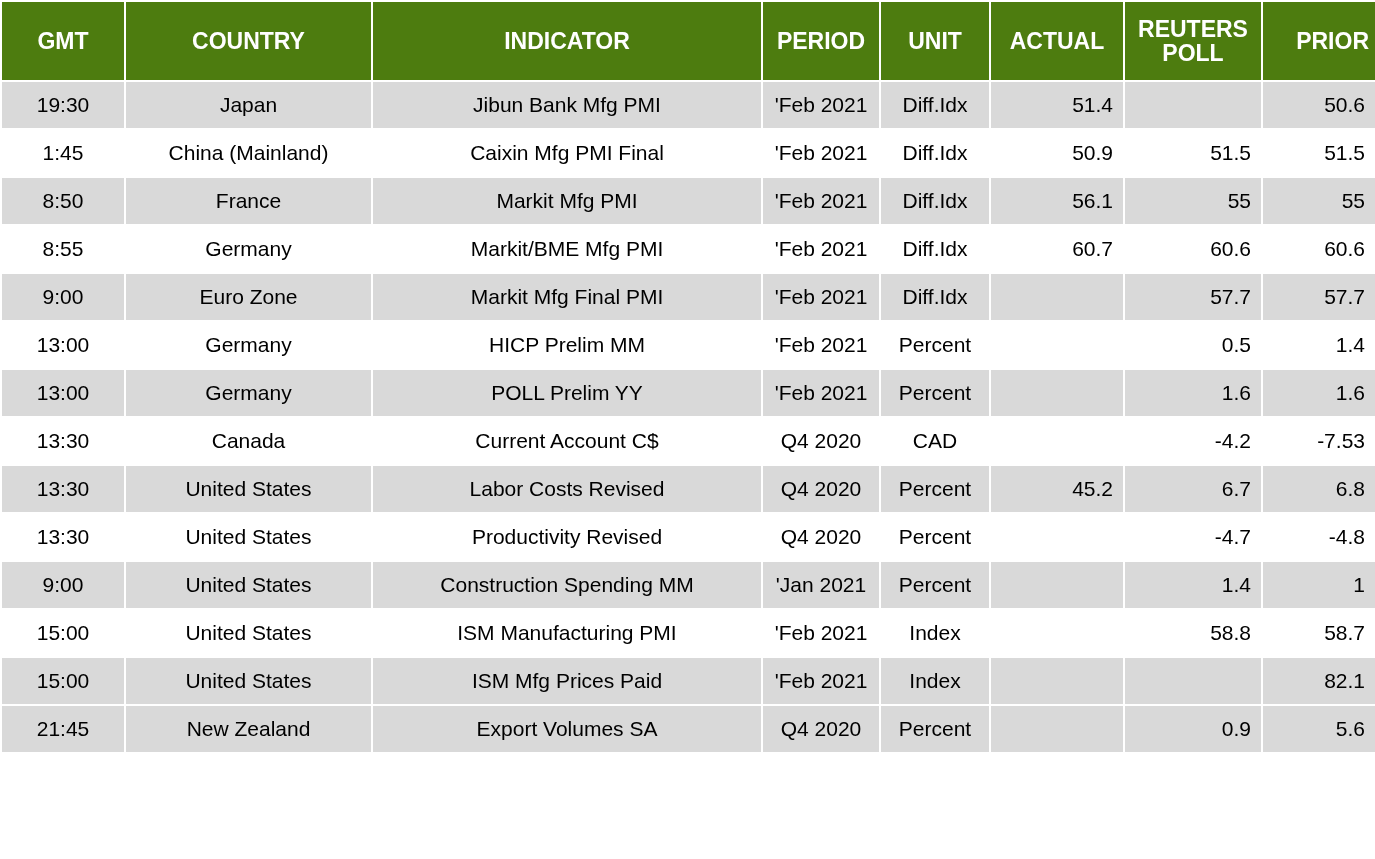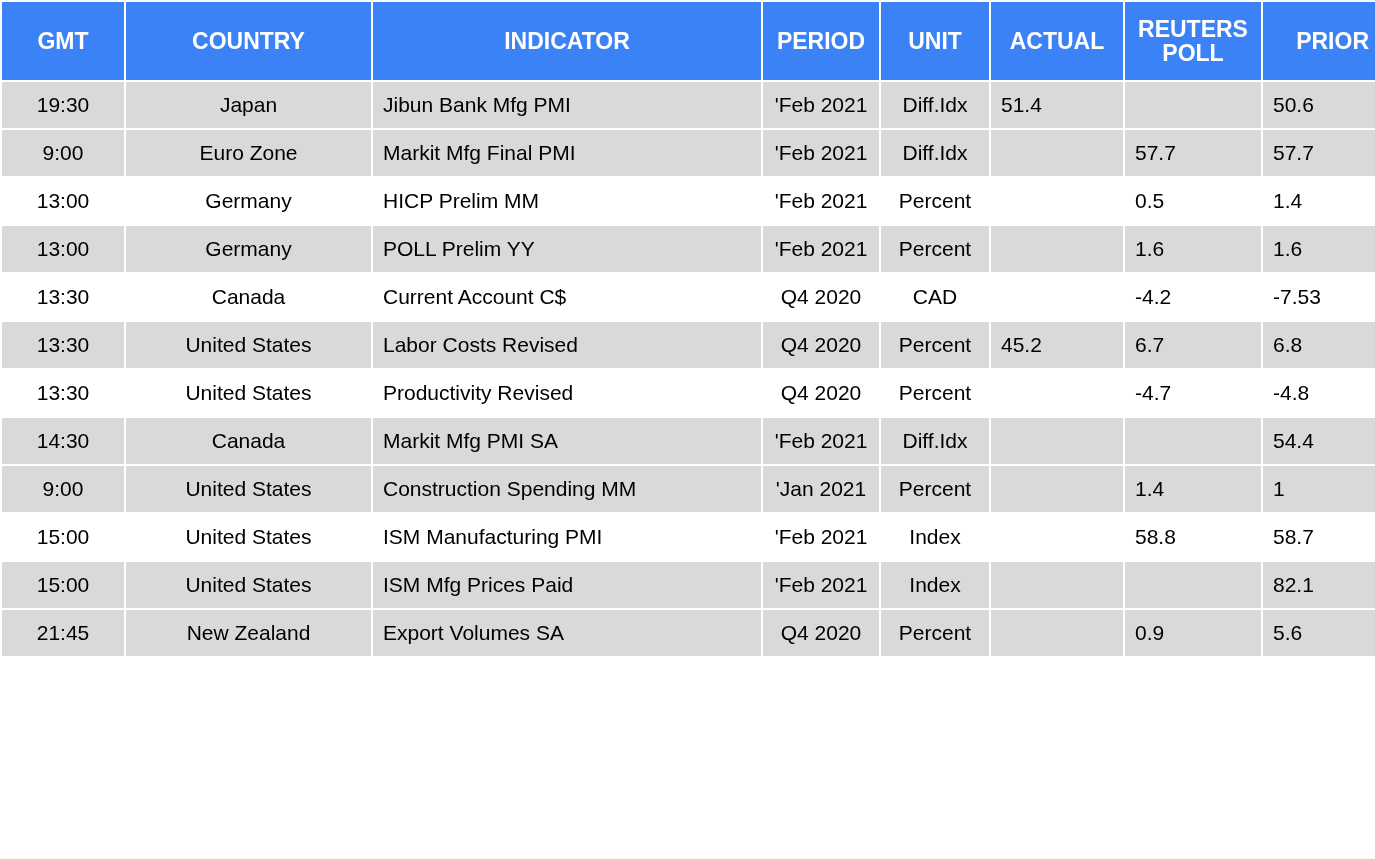--- a/index.html
+++ b/index.html
@@ -21,21 +21,21 @@
   table.econ-calendar col.c-gmt      { width: 124px; }
   table.econ-calendar col.c-country  { width: 247px; }
   table.econ-calendar col.c-indicator{ width: 390px; }
   table.econ-calendar col.c-period   { width: 118px; }
   table.econ-calendar col.c-unit      { width: 110px; }
   table.econ-calendar col.c-actual   { width: 134px; }
   table.econ-calendar col.c-poll     { width: 138px; }
   table.econ-calendar col.c-prior    { width: 114px; }
 
   thead th {
-    background: #3b82f6;
+    background: #4d7c0f;
     color: #ffffff;
     font-weight: bold;
     font-size: 23px;
     height: 78px;
     border: 2px solid #ffffff;
     text-align: center;
     vertical-align: middle;
     padding: 0 6px;
     line-height: 1.05;
   }
@@ -48,22 +48,22 @@
     border: 2px solid #ffffff;
     padding: 0 10px;
     vertical-align: middle;
     white-space: nowrap;
     overflow: hidden;
   }
   tbody tr.shaded td { background: #d9d9d9; }
   tbody tr.plain  td { background: #ffffff; }
 
   td.c-center { text-align: center; }
-  td.c-left   { text-align: left; }
-  td.c-right  { text-align: left; }
+  td.c-left   { text-align: center; }
+  td.c-right  { text-align: right; }
 </style>
 </head>
 <body>
 
 <table class="econ-calendar">
   <colgroup>
     <col class="c-gmt">
       <col class="c-country">
       <col class="c-indicator">
       <col class="c-period">
@@ -88,20 +88,50 @@
       <tr class="shaded">
         <td class="c-center">19:30</td>
         <td class="c-center">Japan</td>
         <td class="c-left">Jibun Bank Mfg PMI</td>
         <td class="c-center">'Feb 2021</td>
         <td class="c-center">Diff.Idx</td>
         <td class="c-right">51.4</td>
         <td class="c-right"></td>
         <td class="c-right">50.6</td>
       </tr>
+      <tr class="plain">
+        <td class="c-center">1:45</td>
+        <td class="c-center">China (Mainland)</td>
+        <td class="c-left">Caixin Mfg PMI Final</td>
+        <td class="c-center">'Feb 2021</td>
+        <td class="c-center">Diff.Idx</td>
+        <td class="c-right">50.9</td>
+        <td class="c-right">51.5</td>
+        <td class="c-right">51.5</td>
+      </tr>
+      <tr class="shaded">
+        <td class="c-center">8:50</td>
+        <td class="c-center">France</td>
+        <td class="c-left">Markit Mfg PMI</td>
+        <td class="c-center">'Feb 2021</td>
+        <td class="c-center">Diff.Idx</td>
+        <td class="c-right">56.1</td>
+        <td class="c-right">55</td>
+        <td class="c-right">55</td>
+      </tr>
+      <tr class="plain">
+        <td class="c-center">8:55</td>
+        <td class="c-center">Germany</td>
+        <td class="c-left">Markit/BME Mfg PMI</td>
+        <td class="c-center">'Feb 2021</td>
+        <td class="c-center">Diff.Idx</td>
+        <td class="c-right">60.7</td>
+        <td class="c-right">60.6</td>
+        <td class="c-right">60.6</td>
+      </tr>
       <tr class="shaded">
         <td class="c-center">9:00</td>
         <td class="c-center">Euro Zone</td>
         <td class="c-left">Markit Mfg Final PMI</td>
         <td class="c-center">'Feb 2021</td>
         <td class="c-center">Diff.Idx</td>
         <td class="c-right"></td>
         <td class="c-right">57.7</td>
         <td class="c-right">57.7</td>
       </tr>
@@ -149,30 +179,20 @@
         <td class="c-center">13:30</td>
         <td class="c-center">United States</td>
         <td class="c-left">Productivity Revised</td>
         <td class="c-center">Q4 2020</td>
         <td class="c-center">Percent</td>
         <td class="c-right"></td>
         <td class="c-right">-4.7</td>
         <td class="c-right">-4.8</td>
       </tr>
       <tr class="shaded">
-        <td class="c-center">14:30</td>
-        <td class="c-center">Canada</td>
-        <td class="c-left">Markit Mfg PMI SA</td>
-        <td class="c-center">'Feb 2021</td>
-        <td class="c-center">Diff.Idx</td>
-        <td class="c-right"></td>
-        <td class="c-right"></td>
-        <td class="c-right">54.4</td>
-      </tr>
-      <tr class="shaded">
         <td class="c-center">9:00</td>
         <td class="c-center">United States</td>
         <td class="c-left">Construction Spending MM</td>
         <td class="c-center">'Jan 2021</td>
         <td class="c-center">Percent</td>
         <td class="c-right"></td>
         <td class="c-right">1.4</td>
         <td class="c-right">1</td>
       </tr>
       <tr class="plain">

